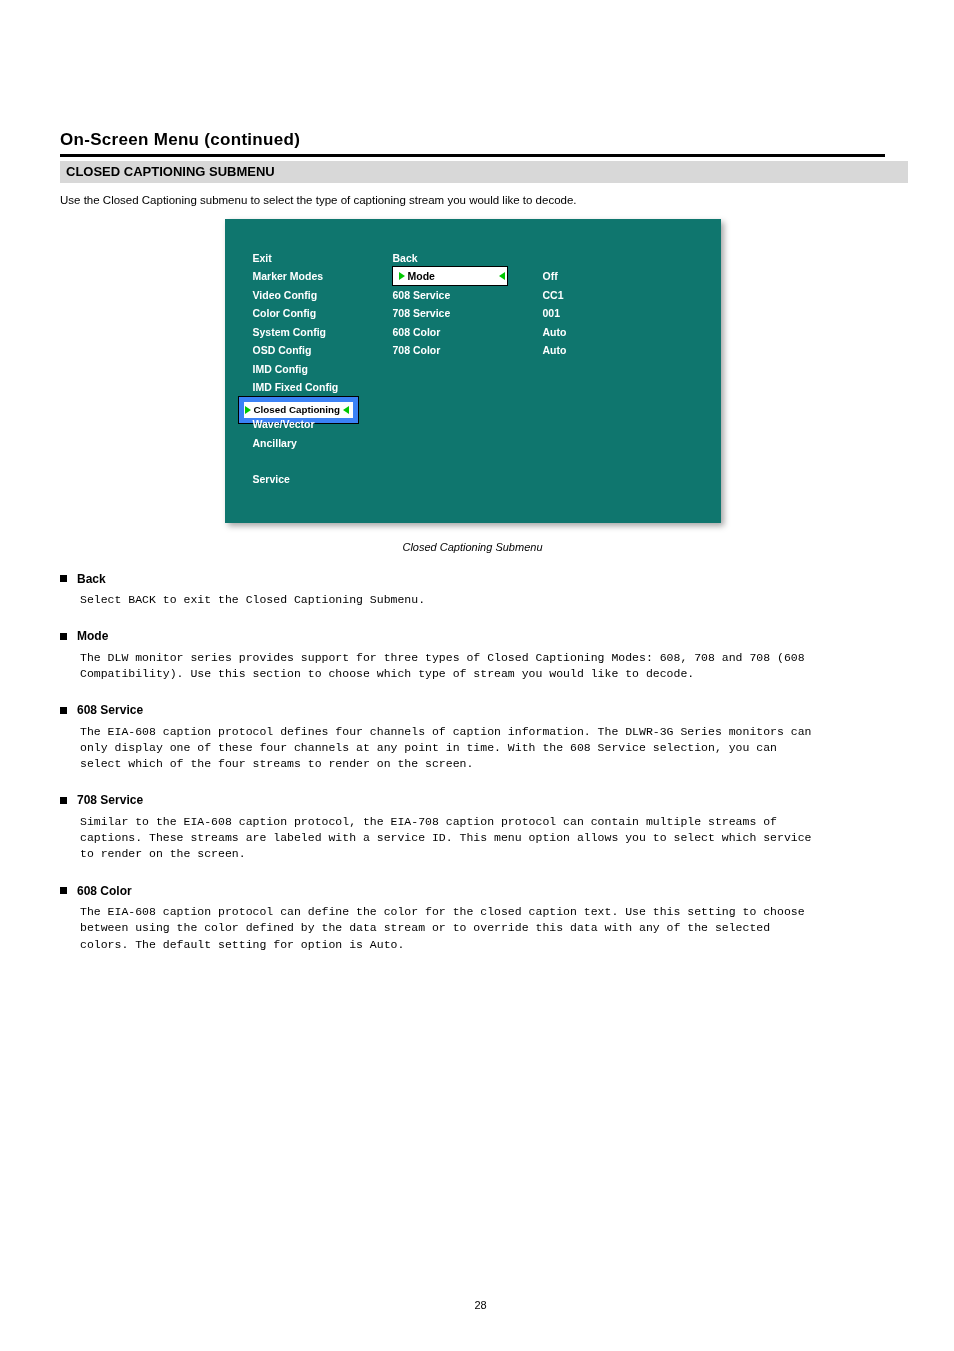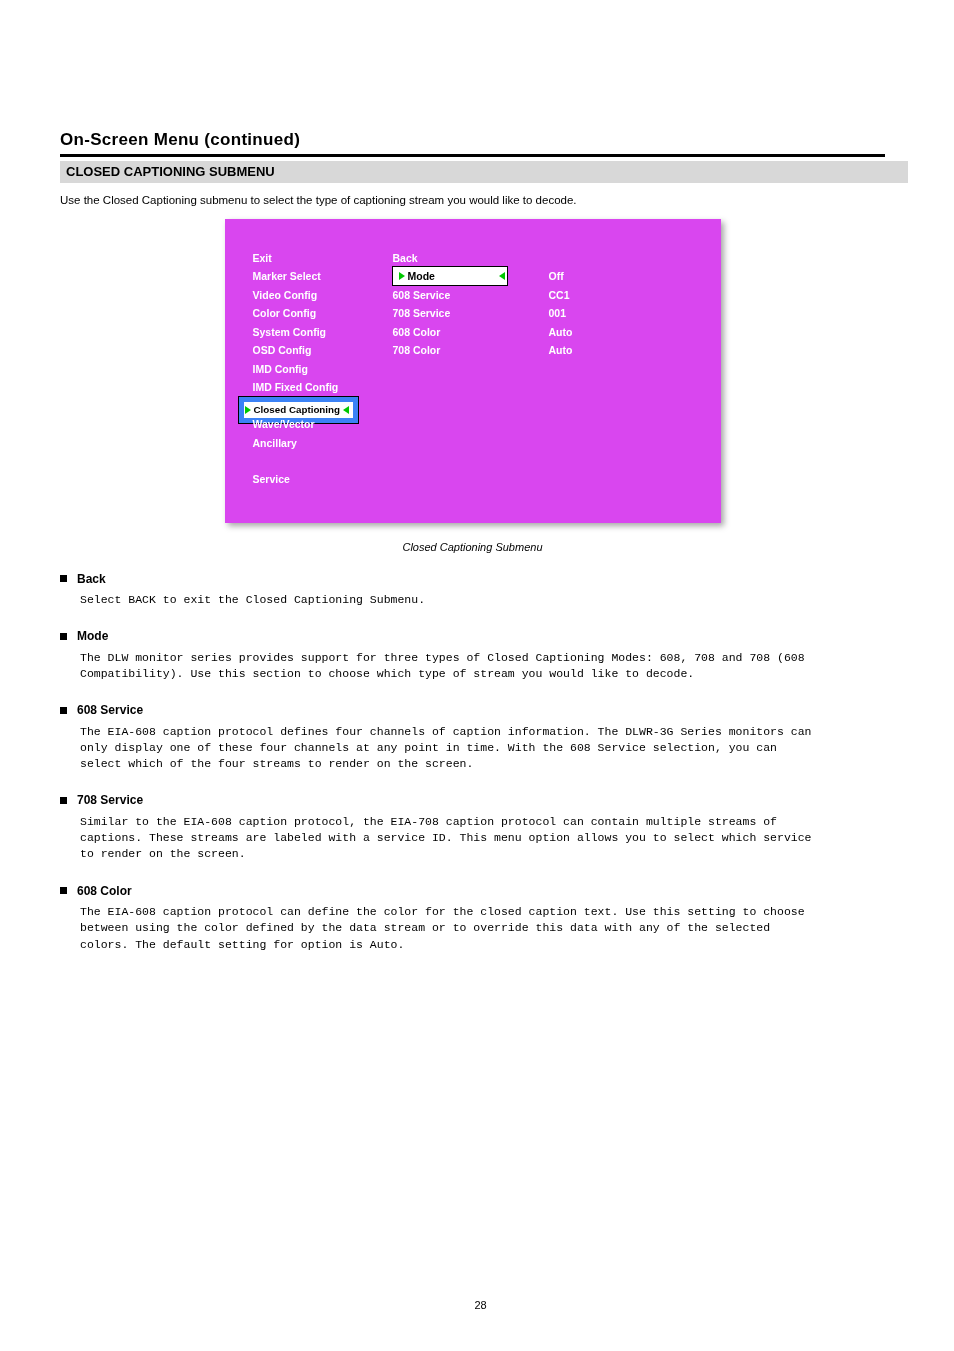--- a/index.html
+++ b/index.html
@@ -36,39 +36,39 @@
     .intro {
       font-size: 11.5px;
       margin: 10px 0 10px 0;
       line-height: 1.35;
     }
 
     
     .osd {
       width: 440px;
       margin: 0 auto 18px auto;
-      background: #d946ef;
+      background: #0f766e;
       color: #fff;
       font-family: Verdana, Arial, sans-serif;
       font-size: 10.5px;
       font-weight: bold;
       padding: 30px 28px 34px 28px;
       box-shadow: 3px 3px 6px rgba(0,0,0,0.35);
       position: relative;
     }
     .osd-row {
       display: grid;
       grid-template-columns: 140px 150px 90px;
       align-items: center;
       height: 18.5px;
       column-gap: 0;
     }
     .osd-col1 { white-space: nowrap; }
     .osd-col2 { white-space: nowrap; display:flex; align-items:center; }
-    .osd-col3 { white-space: nowrap; margin-left: 6px; }
+    .osd-col3 { white-space: nowrap; }
     .osd-selected-left {
       display: inline-flex;
       align-items: center;
       background: #fff;
       color: #000;
       padding: 0 4px 0 1px;
       height: 16px;
       border: 5px solid #3b82f6;
       outline: 1px solid #000;
     }
@@ -123,21 +123,21 @@
 
   <div class="osd">
 
     <div class="osd-row">
       <div class="osd-col1">Exit</div>
       <div class="osd-col2">Back</div>
       <div class="osd-col3"></div>
     </div>
 
     <div class="osd-row">
-      <div class="osd-col1">Marker Select</div>
+      <div class="osd-col1">Marker Modes</div>
       <div class="osd-col2">
         <span class="osd-selected-right">
           <span class="tri-right-sm"></span>
           <span>Mode</span>
           <span style="flex:1"></span>
           <span class="tri-left-sm"></span>
         </span>
       </div>
       <div class="osd-col3">Off</div>
     </div>

